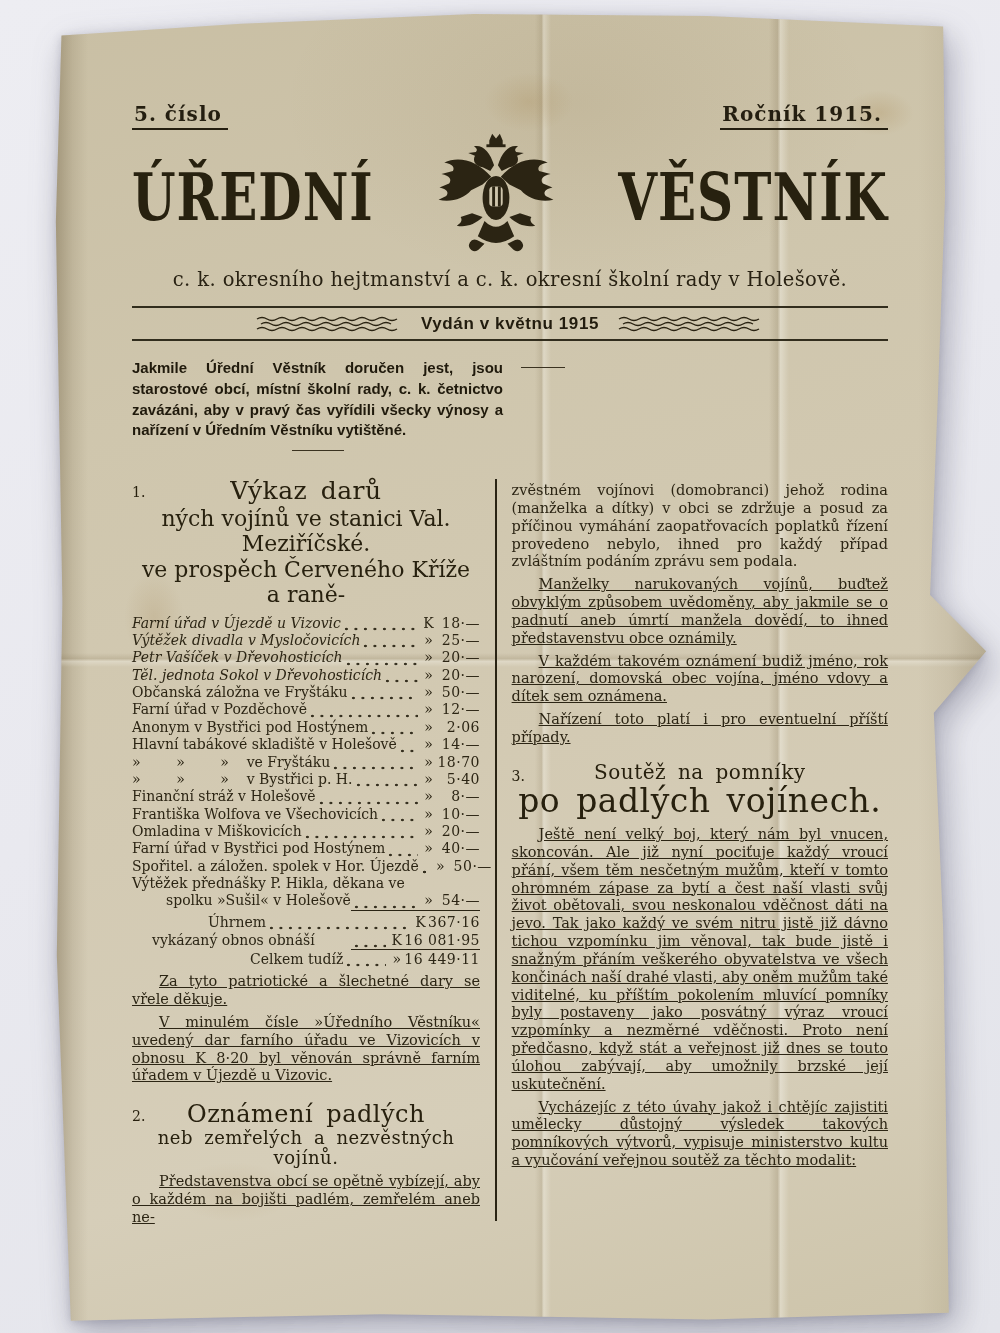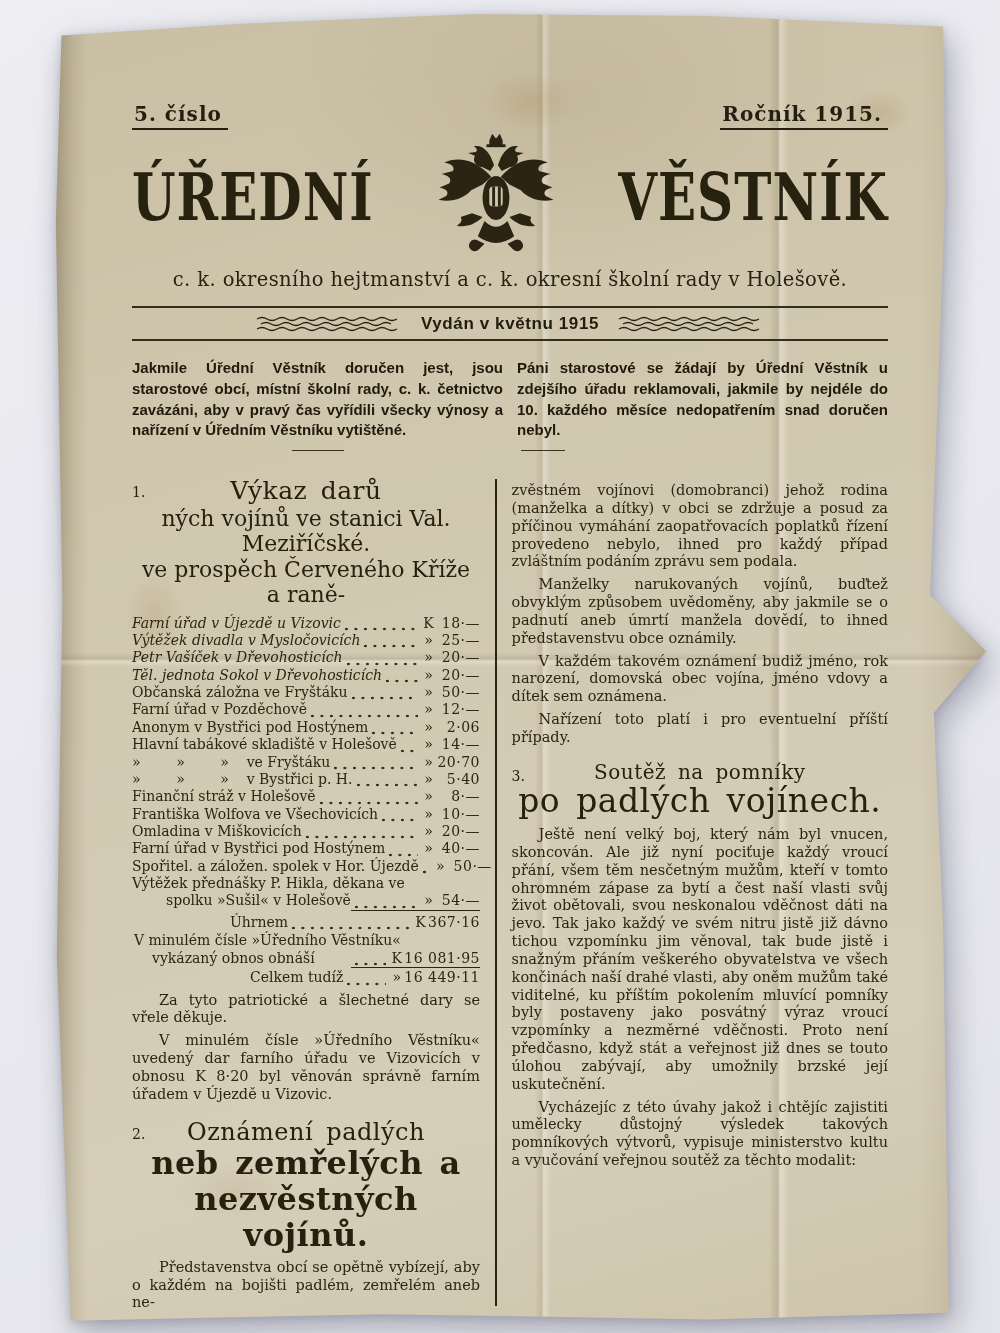--- a/index.html
+++ b/index.html
@@ -88,21 +88,21 @@
   .leader{flex:1 1 auto;min-width:8px;height:12px;margin:0 3px;align-self:flex-end;
     background-image:radial-gradient(circle at 2.5px 9px,rgba(44,38,22,.95) 1.15px,rgba(0,0,0,0) 1.6px);
     background-size:9.5px 12px;background-repeat:repeat-x;background-position:left bottom;}
   .dcur{flex:0 0 auto;width:15px;text-align:center;}
   .damt{flex:0 0 auto;min-width:44px;text-align:right;letter-spacing:.5px;}
   .totals{margin-top:2px;font:400 14px/1.3 "DejaVu Serif",serif;}
   .trow{display:flex;align-items:baseline;}
   .tline{padding-left:2px;}
 
   .body-par{font:400 14.5px/1.23 "DejaVu Serif",serif;text-align:justify;margin:5px 0 0;color:#2c2514;}
-  .body-par.ind{text-indent:27px;}
+  .body-par.ind{text-indent:27px;text-decoration:underline;}
   .s2-head{margin-top:16px;}
   .s3-head{margin-top:14px;margin-bottom:6px;}
   .sec2-par{margin-top:5px;}
 </style>
 </head>
 <body>
 
 <div class="paper-wrap">
   <div class="paper">
     <div class="crease crease-v1"></div>
@@ -167,21 +167,20 @@
         </svg>
       </div>
       <div class="rule"></div>
 
       <div class="notices">
         <div class="notice">
           <span>Jakmile Úřední Věstník doručen jest, jsou starostové obcí, místní školní rady, c. k. četnictvo zavázáni, aby v pravý čas vyřídili všecky výnosy a nařízení v Úředním Věstníku vytištěné.</span>
           <div class="end-rule end-rule-left"></div>
         </div>
         <div class="notice">
-          <span>Páni starostové se žádají by Úřední Věstník u zdejšího úřadu reklamovali, jakmile by nejdéle do 10. každého měsíce nedopatřením snad doručen nebyl.</span>
           <div class="end-rule end-rule-right"></div>
         </div>
       </div>
 
       <div class="cols">
 
         <div class="col-left">
           <div class="sec-head">
             <span class="sec-num">1.</span>
             <div class="sec-title">Výkaz darů</div>
@@ -251,21 +250,21 @@
                   <span class="leader"></span>
                   <span class="dcur">»</span>
                   <span class="damt">14·—</span>
                 </span>
               </div>
               <div class="drow">
                 <span class="dname">»&nbsp;&nbsp;&nbsp;&nbsp;&nbsp;&nbsp;&nbsp;&nbsp;»&nbsp;&nbsp;&nbsp;&nbsp;&nbsp;&nbsp;&nbsp;&nbsp;»&nbsp;&nbsp;&nbsp;&nbsp;ve Fryštáku</span>
                 <span class="rgroup">
                   <span class="leader"></span>
                   <span class="dcur">»</span>
-                  <span class="damt">20·70</span>
+                  <span class="damt">18·70</span>
                 </span>
               </div>
               <div class="drow">
                 <span class="dname">»&nbsp;&nbsp;&nbsp;&nbsp;&nbsp;&nbsp;&nbsp;&nbsp;»&nbsp;&nbsp;&nbsp;&nbsp;&nbsp;&nbsp;&nbsp;&nbsp;»&nbsp;&nbsp;&nbsp;&nbsp;v Bystřici p. H.</span>
                 <span class="rgroup">
                   <span class="leader"></span>
                   <span class="dcur">»</span>
                   <span class="damt">5·40</span>
                 </span>
               </div>
@@ -313,29 +312,28 @@
               <div class="drow indent2">
                 <span class="dname">spolku »Sušil« v Holešově</span>
                 <span class="rgroup sumline">
                   <span class="leader"></span>
                   <span class="dcur">»</span>
                   <span class="damt">54·—</span>
                 </span>
               </div>
             </div>
           <div class="totals" id="donation-totals">
-              <div class="trow" style="margin-left: 98px;">
+              <div class="trow" style="margin-left: 76px;">
                 <span class="dname">Úhrnem</span>
                 <span class="rgroup">
                   <span class="leader"></span>
                   <span class="dcur">K</span>
                   <span class="damt">367·16</span>
                 </span>
               </div>
-              <div class="tline">V minulém čísle »Úředního Věstníku«</div>
               <div class="trow" style="margin-left: 20px; gap: 36px;">
                 <span class="dname">vykázaný obnos obnáší</span>
                 <span class="rgroup uline">
                   <span class="leader"></span>
                   <span class="dcur">K</span>
                   <span class="damt">16 081·95</span>
                 </span>
               </div>
               <div class="trow" style="margin-left: 118px; align-items: flex-end;">
                 <span class="dname">Celkem tudíž</span>
@@ -347,21 +345,21 @@
               </div>
             </div>
           <div id="s1-pars">
               <p class="body-par ind">Za tyto patriotické a šlechetné dary se vřele děkuje.</p>
               <p class="body-par ind">V minulém čísle »Úředního Věstníku« uvedený dar farního úřadu ve Vizovicích v obnosu K 8·20 byl věnován správně farním úřadem v Újezdě u Vizovic.</p>
             </div>
 
           <div class="sec-head s2-head">
             <span class="sec-num">2.</span>
             <div class="sec-title" style="font-size:24px;">Oznámení padlých</div>
-            <div class="sec-title" style="font-size:32px;font-weight:bold;">neb zemřelých a nezvěstných vojínů.</div>
+            <div class="sec-title" style="font-size:18px;">neb zemřelých a nezvěstných vojínů.</div>
           </div>
           <p class="body-par ind sec2-par">Představenstva obcí se opětně vybízejí, aby o každém na bojišti padlém, zemřelém aneb ne-</p>
         </div>
 
         <div class="colsep"></div>
 
         <div class="col-right">
           <div id="rc-pars">
               <p class="body-par">zvěstném vojínovi (domobranci) jehož rodina (manželka a dítky) v obci se zdržuje a posud za příčinou vymáhání zaopatřovacích poplatků řízení provedeno nebylo, ihned pro každý případ zvláštním podáním zprávu sem podala.</p>
               <p class="body-par ind">Manželky narukovaných vojínů, buďtež obvyklým způsobem uvědoměny, aby jakmile se o padnutí aneb úmrtí manžela dovědí, to ihned představenstvu obce oznámily.</p>

